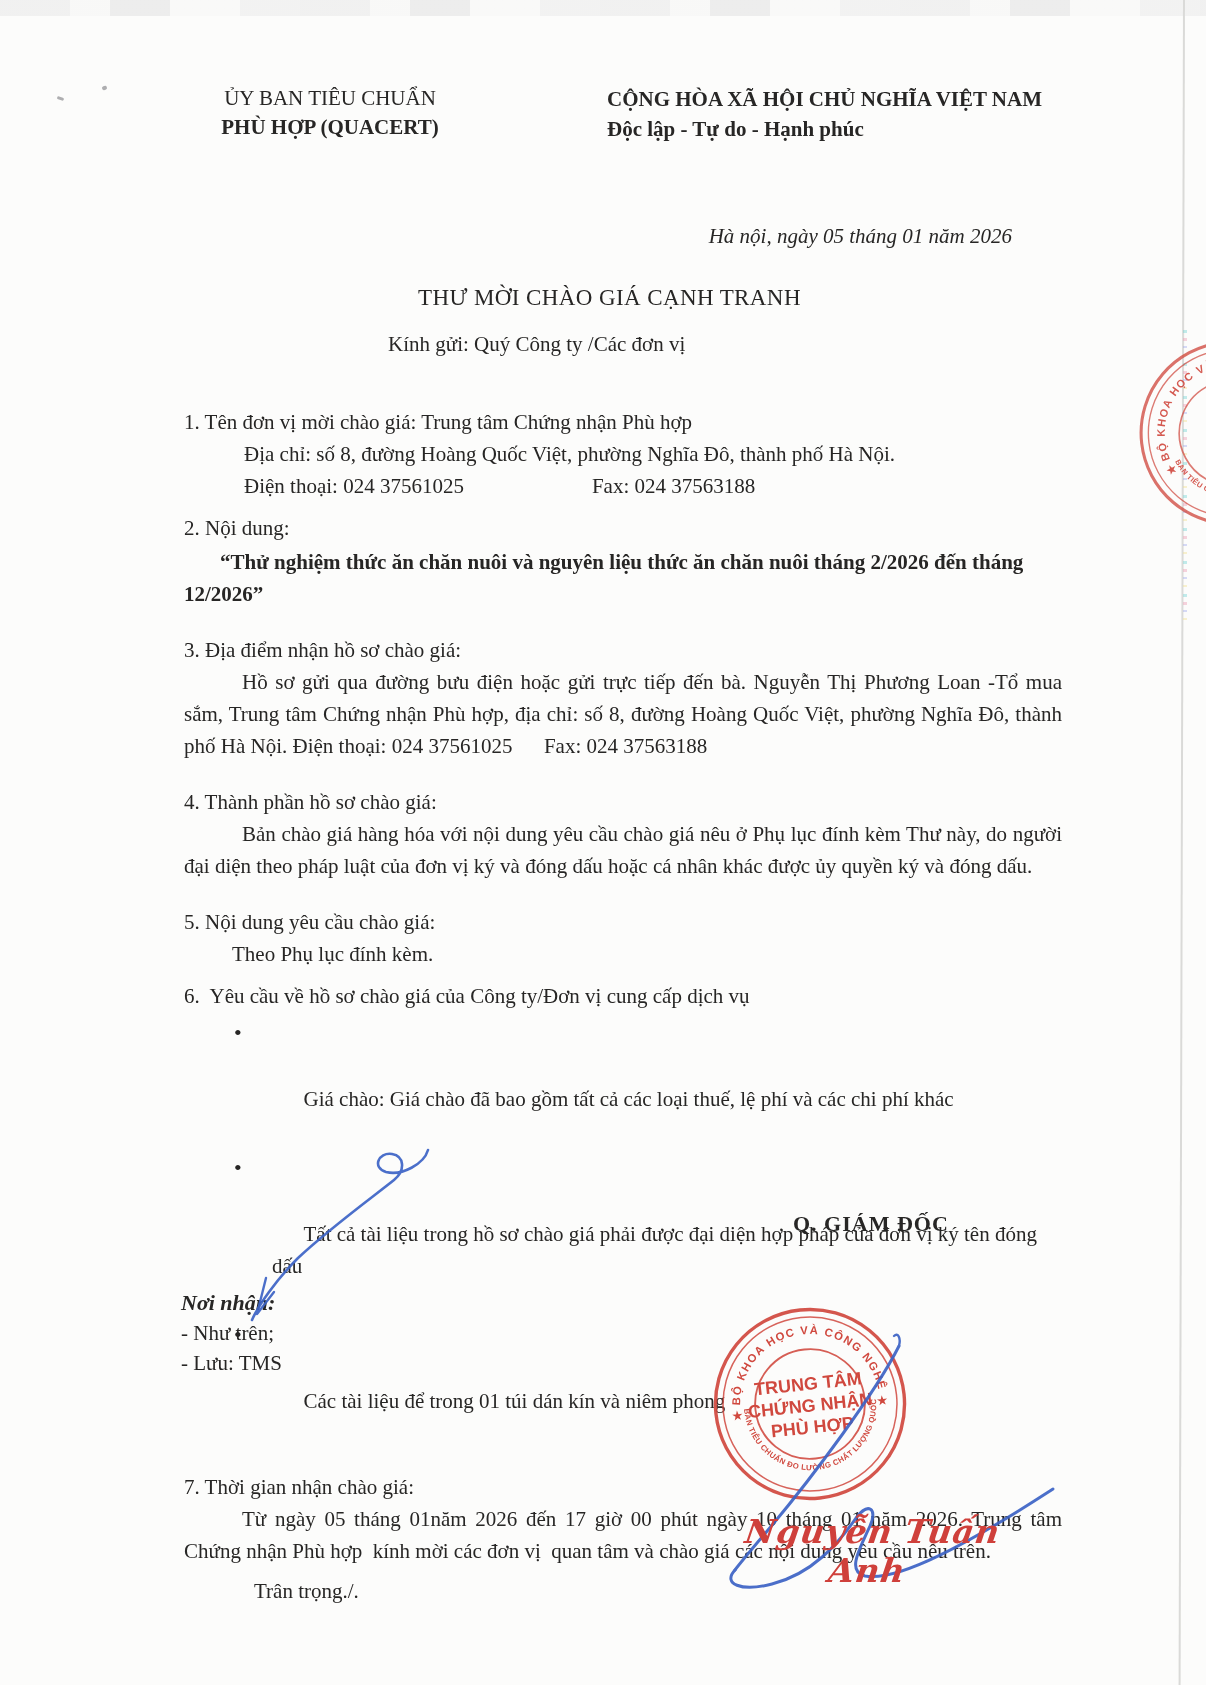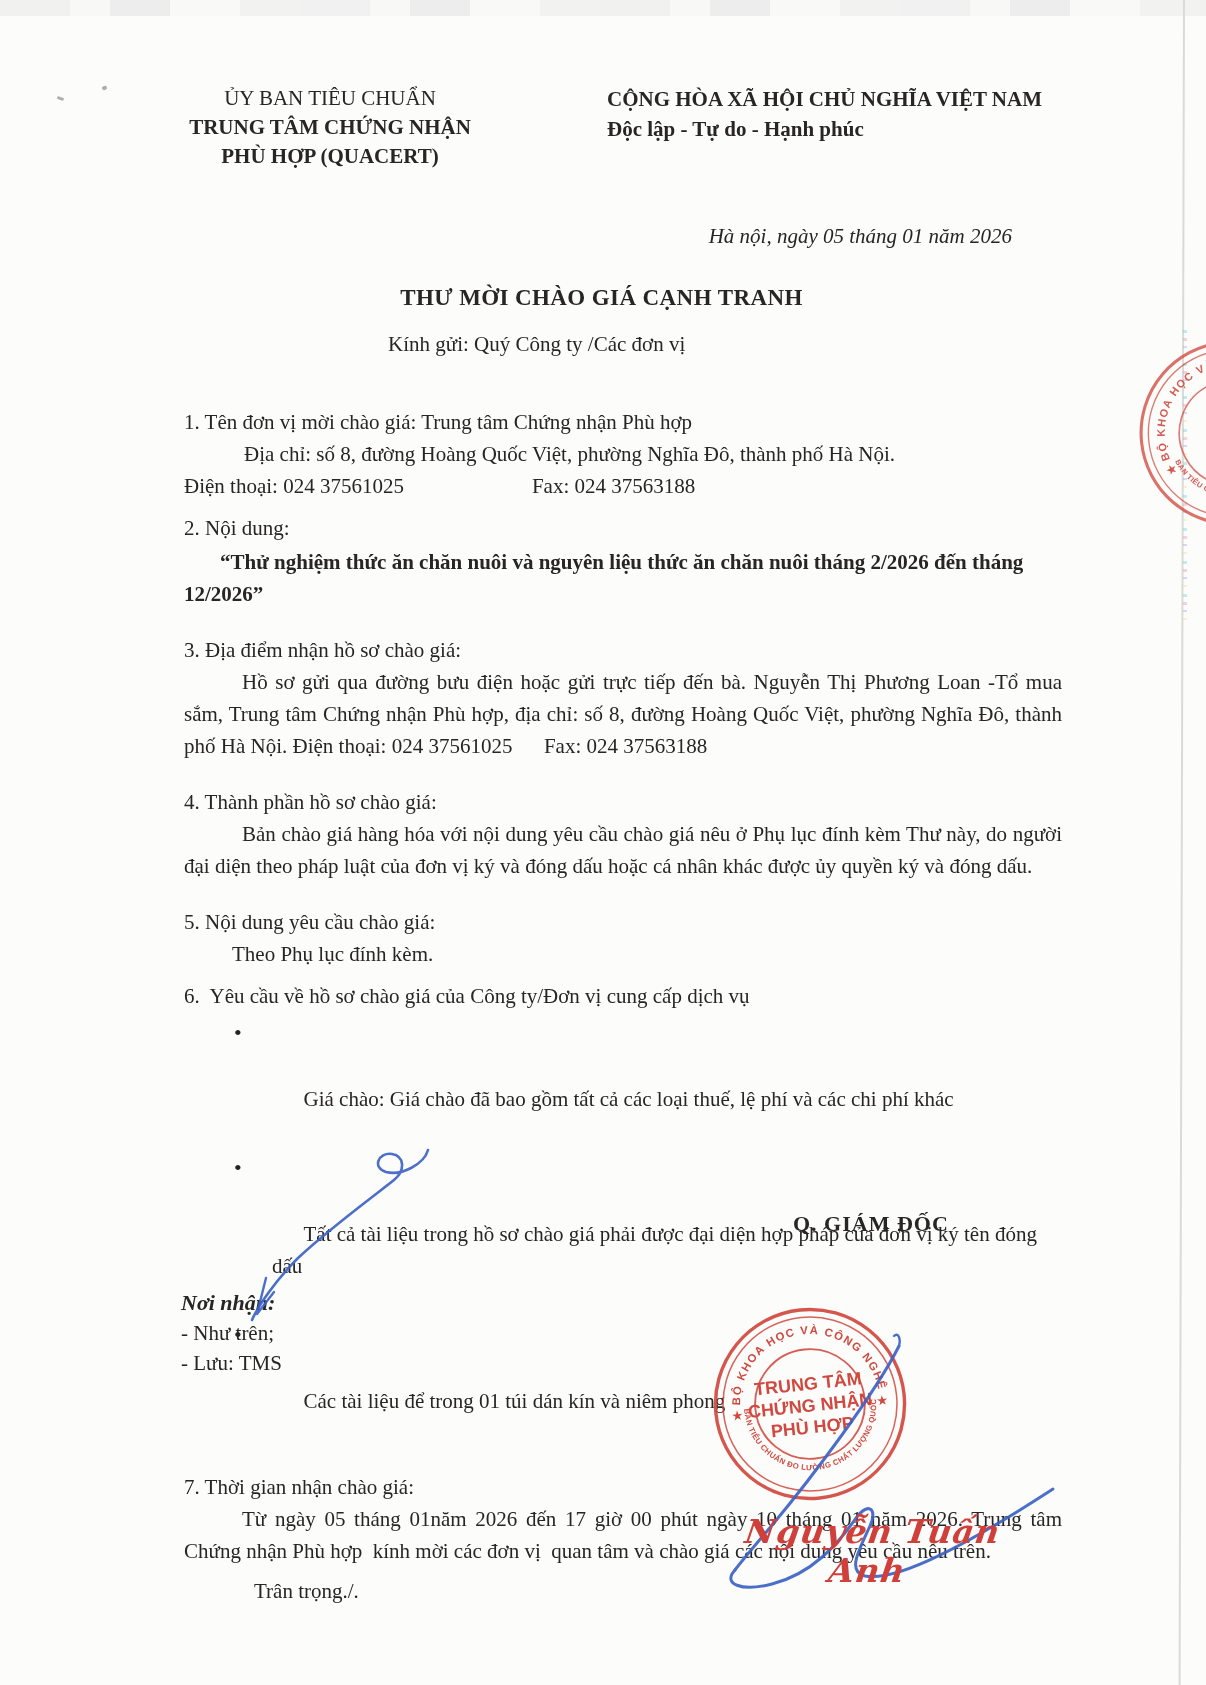--- a/index.html
+++ b/index.html
@@ -26,31 +26,31 @@
   .pencil-a{left:57px;top:97px;width:7px;height:3px;transform:rotate(18deg);}
   .pencil-b{left:102px;top:86px;width:5px;height:4px;transform:rotate(-20deg);}
 
   
   .letterhead{position:absolute;top:84px;left:0;width:1206px;display:flex;}
   .lh-left{width:430px;margin-left:115px;text-align:center;font-size:21px;line-height:29px;}
   .lh-left .b{font-weight:bold;}
   .lh-right{width:460px;margin-left:62px;text-align:left;font-size:21px;line-height:30px;font-weight:bold;}
 
   .dateline{position:absolute;top:224px;right:194px;font-size:21px;font-style:italic;}
-  .doc-title{position:absolute;top:270px;left:164px;width:875px;text-align:center;
-    font-size:23px;font-weight:bold;letter-spacing:.4px;}
+  .doc-title{position:absolute;top:270px;left:172px;width:875px;text-align:center;
+    font-size:23px;font-weight:normal;letter-spacing:.4px;}
   .salutation{position:absolute;top:332px;left:388px;font-size:21px;}
 
   
   .content{position:absolute;top:406px;left:184px;width:878px;font-size:21px;line-height:32px;}
   .content div{white-space:pre-wrap;}
   .h{margin-top:0;}
   .ind60{margin-left:60px;}
   .ind48{margin-left:48px;}
-  .phones{display:flex;align-items:center;}
+  .phones{margin-left:60px;display:flex;align-items:center;}
   .phones .fax{margin-left:128px;}
   .s2c{font-weight:bold;text-indent:36px;margin-top:2px;}
   .para{text-indent:58px;text-align:justify;}
   .mt6{margin-top:24px;} .mt10{margin-top:10px;} .mt22{margin-top:22px;}
   .bullet{position:relative;padding-left:88px;margin-top:7px;}
   .bullet .dot{position:absolute;left:50px;top:-2px;font-size:22px;}
   .closing{margin-top:8px;margin-left:70px;}
 
   
   .recipients{position:absolute;left:181px;top:1288px;font-size:21px;line-height:30px;}
@@ -71,21 +71,20 @@
 
   <div class="top-smudge"></div>
   <div class="edge-line"></div>
   <div class="edge-noise"></div>
   <div class="pencil-a"></div>
   <div class="pencil-b"></div>
 
   <header class="letterhead">
     <div class="lh-left">
       <div>ỦY BAN TIÊU CHUẨN</div>
-      <div class="b">TRUNG TÂM CHỨNG NHẬN</div>
       <div class="b">PHÙ HỢP  (QUACERT)</div>
     </div>
     <div class="lh-right">
       <div>CỘNG HÒA XÃ HỘI CHỦ NGHĨA VIỆT NAM</div>
       <div>Độc lập - Tự do - Hạnh phúc</div>
     </div>
   </header>
 
   <div class="dateline">Hà nội, ngày 05 tháng 01 năm 2026</div>
   <h1 class="doc-title">THƯ MỜI CHÀO GIÁ CẠNH TRANH</h1>

